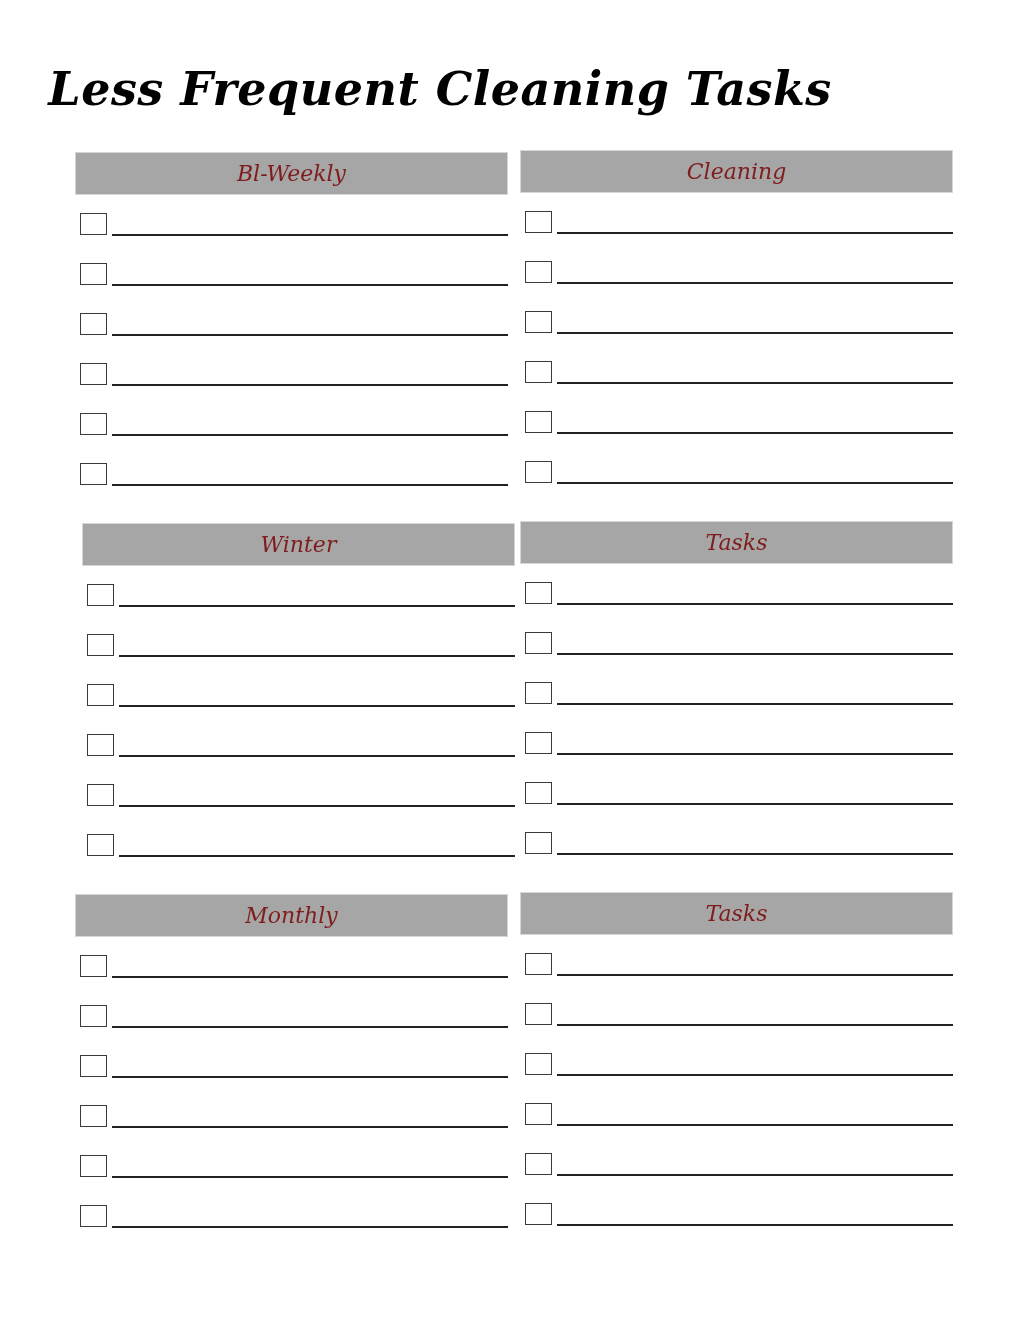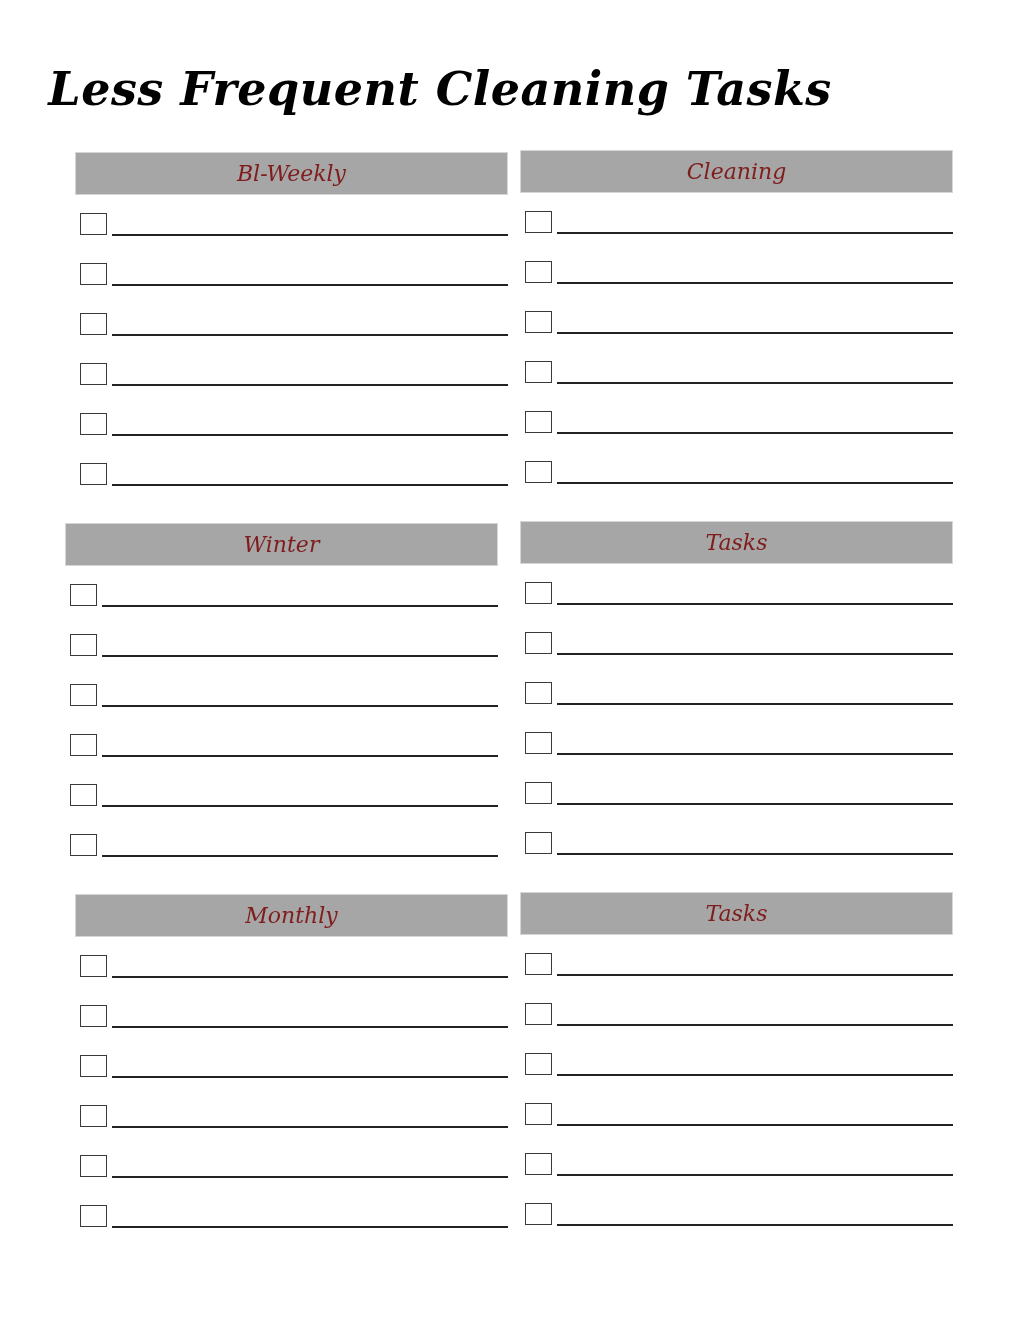--- a/index.html
+++ b/index.html
@@ -107,21 +107,21 @@
         <div class="line"></div>
       </div>
       <div class="row" style="top: 268px;">
         <div class="checkbox"></div>
         <input class="line-input" type="text" style="">
         <div class="line"></div>
       </div>
     </div>
 </div>
 
-<div class="section" style="left:65px; top:523px;">
+<div class="section" style="left:82px; top:523px;">
   <div class="section-header">
     <span>Winter</span>
   </div>
   <div class="rows">
       <div class="row" style="top: 18px;">
         <div class="checkbox"></div>
         <input class="line-input" type="text" style="">
         <div class="line"></div>
       </div>
       <div class="row" style="top: 68px;">

